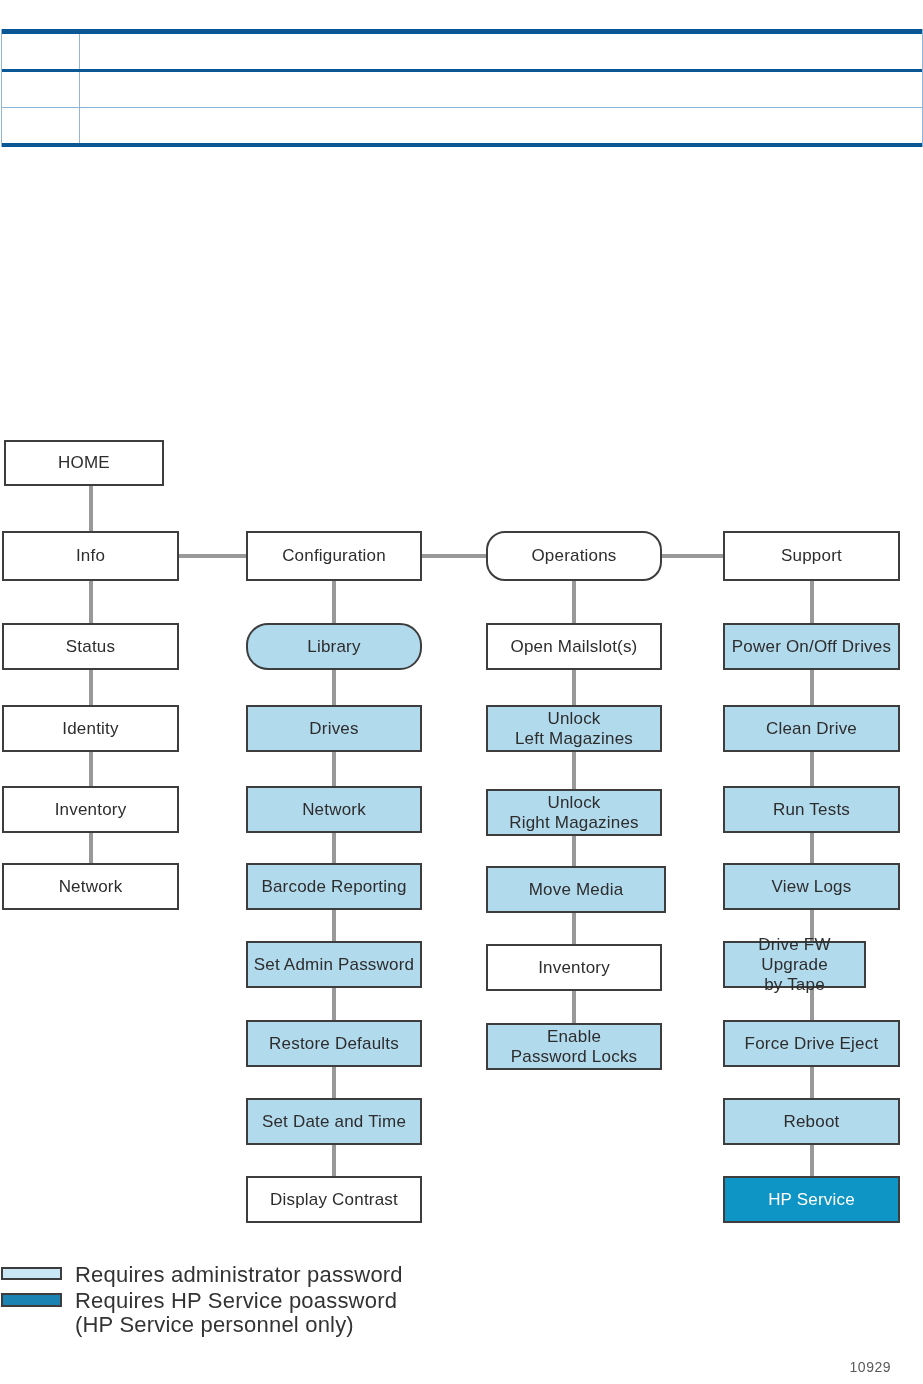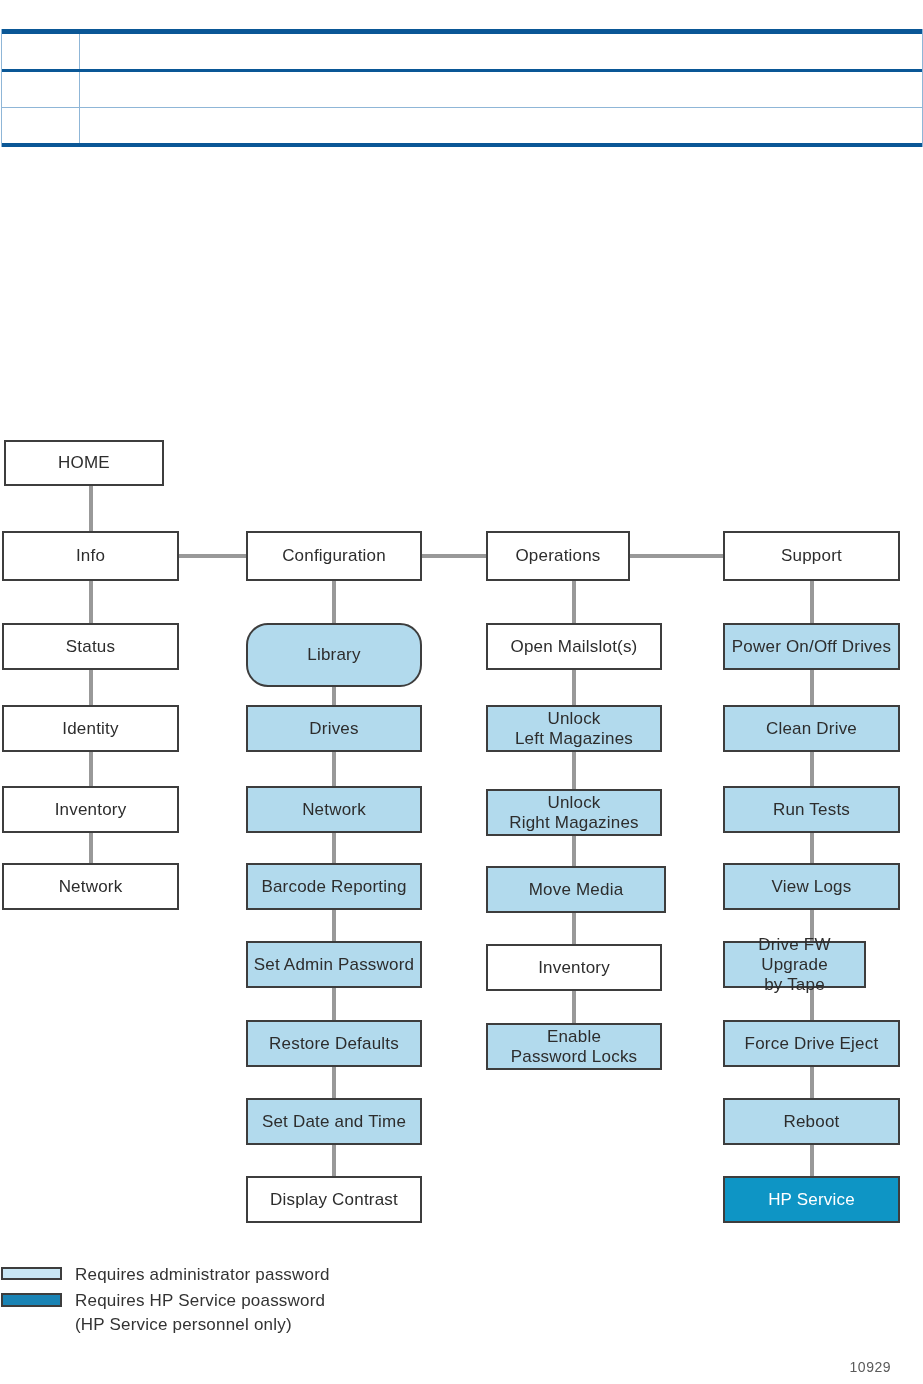--- a/index.html
+++ b/index.html
@@ -39,21 +39,21 @@
   .node.service { background:var(--service-fill,#0E95C5); color:#ffffff; }
 
   
   .legend-swatch {
     position:absolute; box-sizing:border-box;
     border:2px solid var(--box-border,#3D3D3D);
   }
   .legend-swatch.admin   { background:var(--legend-admin-fill,#C9E7F5); }
   .legend-swatch.service { background:var(--legend-service-fill,#1A83B4); }
   .legend-label {
-    position:absolute; font-size:17px; line-height:24px;
+    position:absolute; font-size:22px; line-height:24px;
     letter-spacing:0.2px; color:#333333; white-space:pre-line;
   }
 
   .fig-num { position:absolute; font-size:14px; color:#5a5a5a; letter-spacing:0.5px; }
 </style>
 </head>
 <body>
 
 <div class="doc-table">
   <div class="tbl-topbar"></div>
@@ -78,30 +78,30 @@
   <div class="node" style="left:4px; top:440px; width:160px; height:46px;">HOME</div>
 
 <div class="vline" style="left: 88.5px; top: 463px; width: 4px; height: 424px;"></div>
     <div class="node" style="left: 2px; top: 531px; width: 177px; height: 50px;">Info</div>
     <div class="node" style="left: 2px; top: 623px; width: 177px; height: 47px;">Status</div>
     <div class="node" style="left: 2px; top: 705px; width: 177px; height: 47px;">Identity</div>
     <div class="node" style="left: 2px; top: 786px; width: 177px; height: 47px;">Inventory</div>
     <div class="node" style="left: 2px; top: 863px; width: 177px; height: 47px;">Network</div>
     <div class="vline" style="left: 332px; top: 556px; width: 4px; height: 644px;"></div>
     <div class="node" style="left: 246px; top: 531px; width: 176px; height: 50px;">Configuration</div>
-    <div class="node admin" style="left: 246px; top: 623px; width: 176px; height: 64px; border-radius: 22px;">Library</div>
+    <div class="node admin" style="left: 246px; top: 623px; width: 176px; height: 47px; border-radius: 22px;">Library</div>
     <div class="node admin" style="left: 246px; top: 705px; width: 176px; height: 47px;">Drives</div>
     <div class="node admin" style="left: 246px; top: 786px; width: 176px; height: 47px;">Network</div>
     <div class="node admin" style="left: 246px; top: 863px; width: 176px; height: 47px;">Barcode Reporting</div>
     <div class="node admin" style="left: 246px; top: 941px; width: 176px; height: 47px;">Set Admin Password</div>
     <div class="node admin" style="left: 246px; top: 1020px; width: 176px; height: 47px;">Restore Defaults</div>
     <div class="node admin" style="left: 246px; top: 1098px; width: 176px; height: 47px;">Set Date and Time</div>
     <div class="node" style="left: 246px; top: 1176px; width: 176px; height: 47px;">Display Contrast</div>
     <div class="vline" style="left: 572px; top: 556px; width: 4px; height: 491px;"></div>
-    <div class="node" style="left: 486px; top: 531px; width: 144px; height: 50px;">Operations</div>
+    <div class="node" style="left: 486px; top: 531px; width: 176px; height: 50px; border-radius: 19px;">Operations</div>
     <div class="node" style="left: 486px; top: 623px; width: 176px; height: 47px;">Open Mailslot(s)</div>
     <div class="node admin" style="left: 486px; top: 705px; width: 176px; height: 47px;">Unlock
 Left Magazines</div>
     <div class="node admin" style="left: 486px; top: 789px; width: 176px; height: 47px;">Unlock
 Right Magazines</div>
     <div class="node admin" style="left: 486px; top: 866px; width: 180px; height: 47px;">Move Media</div>
     <div class="node" style="left: 486px; top: 944px; width: 176px; height: 47px;">Inventory</div>
     <div class="node admin" style="left: 486px; top: 1023px; width: 176px; height: 47px;">Enable
 Password Locks</div>
     <div class="vline" style="left: 809.5px; top: 556px; width: 4px; height: 644px;"></div>

